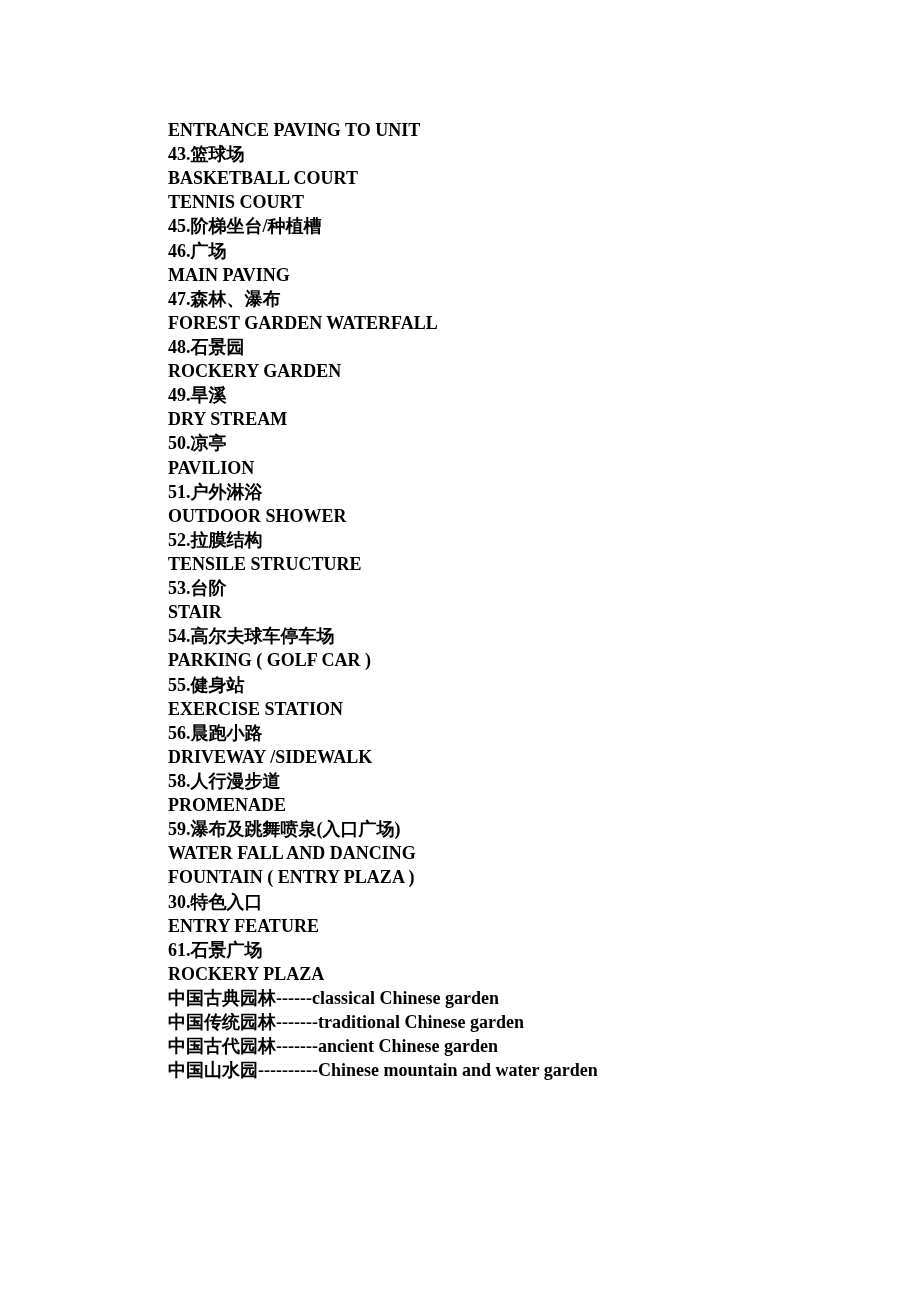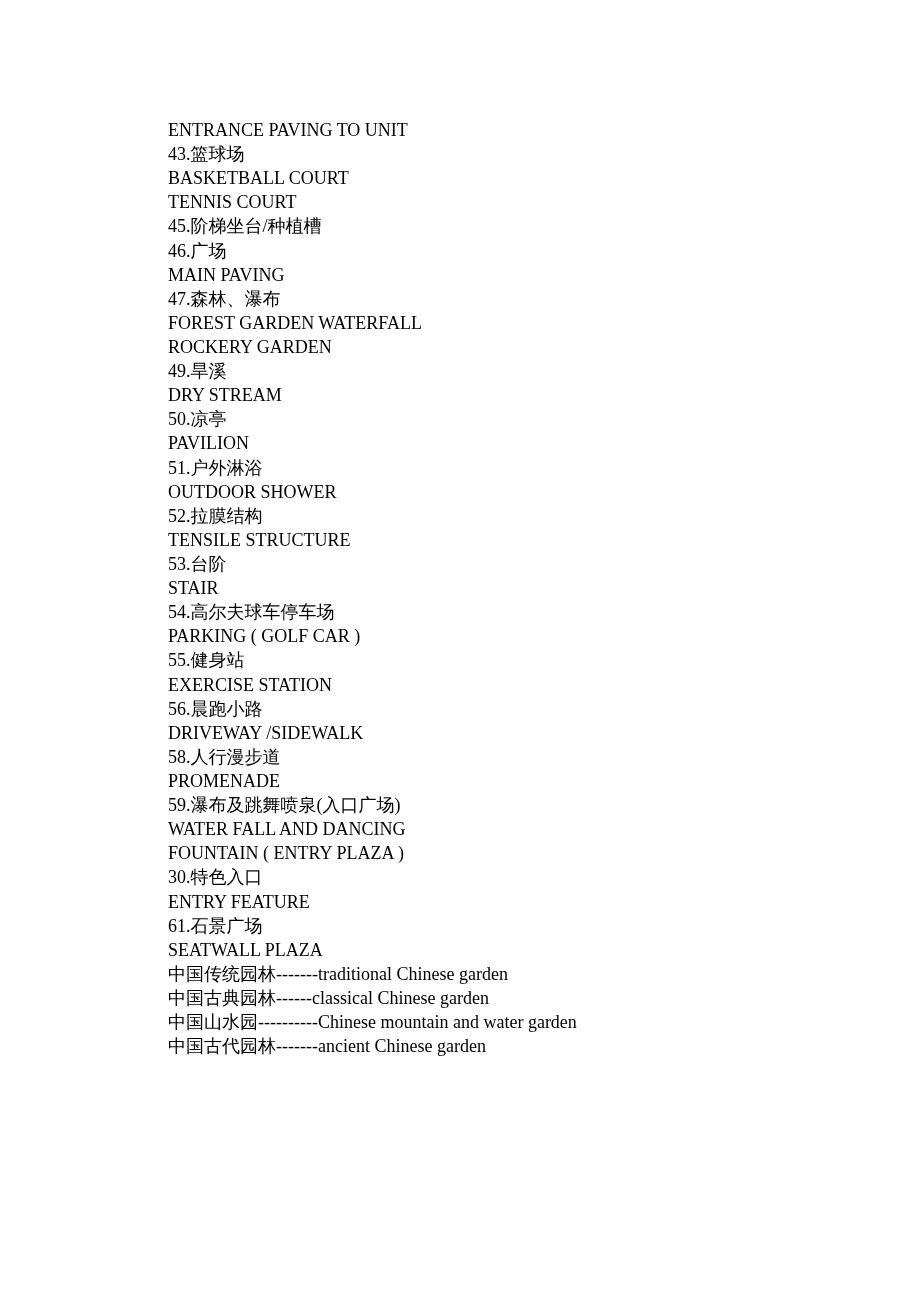--- a/index.html
+++ b/index.html
@@ -12,35 +12,37 @@
       width: 920px;
       height: 1302px;
       font-family: "Times New Roman", "SimSun", serif;
       font-size: 18px;
       color: #000000;
       padding: 118px 0 0 168px;
       line-height: 1.34;
     }
     .line {
       display: block;
+      font-weight: bold;
     }
   </style>
 </head>
 <body>
 
 <div>
   <span class="line">ENTRANCE PAVING TO UNIT</span>
   <span class="line">43.篮球场</span>
   <span class="line">BASKETBALL COURT</span>
   <span class="line">TENNIS COURT</span>
   <span class="line">45.阶梯坐台/种植槽</span>
   <span class="line">46.广场</span>
   <span class="line">MAIN PAVING</span>
   <span class="line">47.森林、瀑布</span>
   <span class="line">FOREST GARDEN WATERFALL</span>
+  <span class="line">48.石景园</span>
   <span class="line">ROCKERY GARDEN</span>
   <span class="line">49.旱溪</span>
   <span class="line">DRY STREAM</span>
   <span class="line">50.凉亭</span>
   <span class="line">PAVILION</span>
   <span class="line">51.户外淋浴</span>
   <span class="line">OUTDOOR SHOWER</span>
   <span class="line">52.拉膜结构</span>
   <span class="line">TENSILE STRUCTURE</span>
   <span class="line">53.台阶</span>
@@ -52,18 +54,18 @@
   <span class="line">56.晨跑小路</span>
   <span class="line">DRIVEWAY /SIDEWALK</span>
   <span class="line">58.人行漫步道</span>
   <span class="line">PROMENADE</span>
   <span class="line">59.瀑布及跳舞喷泉(入口广场)</span>
   <span class="line">WATER FALL AND DANCING</span>
   <span class="line">FOUNTAIN ( ENTRY PLAZA )</span>
   <span class="line">30.特色入口</span>
   <span class="line">ENTRY FEATURE</span>
   <span class="line">61.石景广场</span>
-  <span class="line">SEATWALL PLAZA</span>
+  <span class="line">ROCKERY PLAZA</span>
+  <span class="line">中国古典园林------classical Chinese garden</span>
   <span class="line">中国传统园林-------traditional Chinese garden</span>
-  <span class="line">中国古典园林------classical Chinese garden</span>
+  <span class="line">中国古代园林-------ancient Chinese garden</span>
   <span class="line">中国山水园----------Chinese mountain and water garden</span>
-  <span class="line">中国古代园林-------ancient Chinese garden</span>
 </div>
 
 </body></html>

